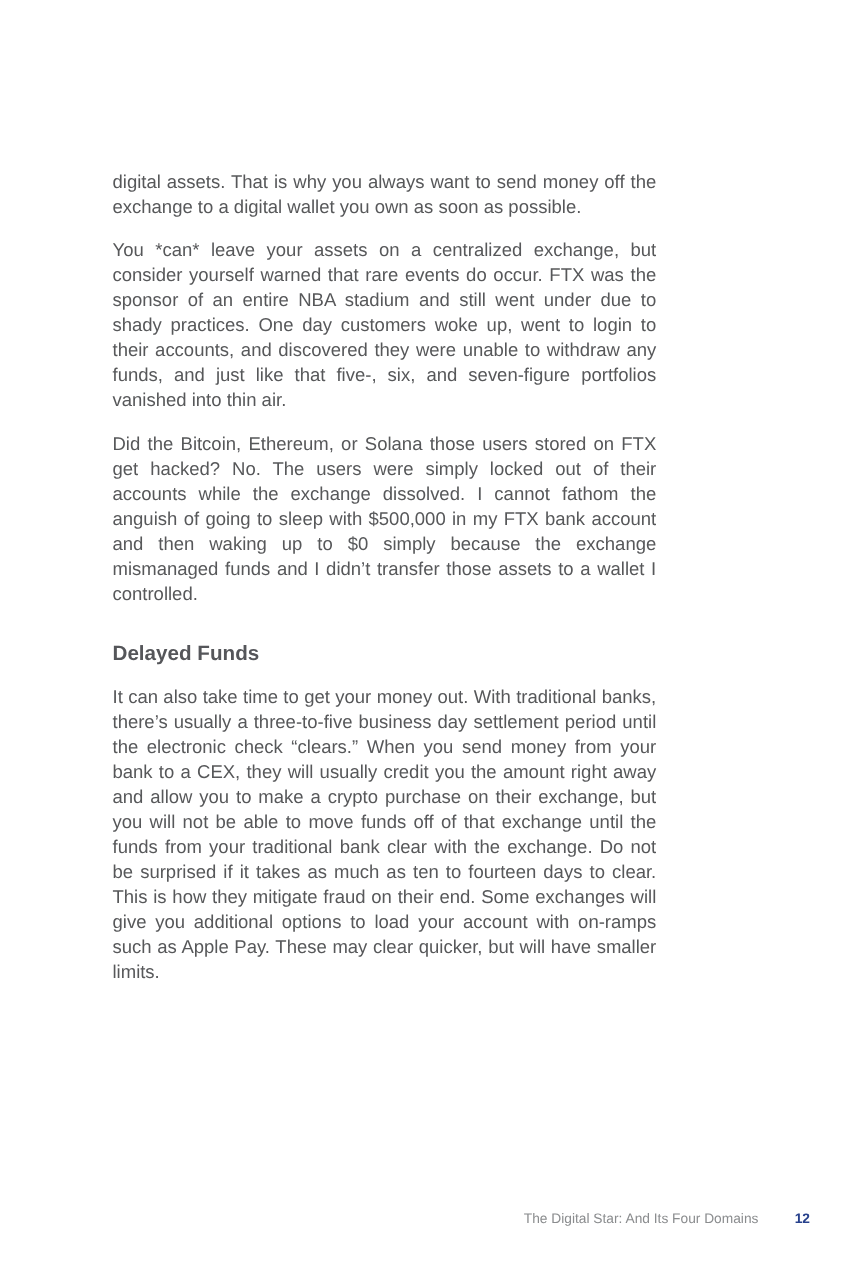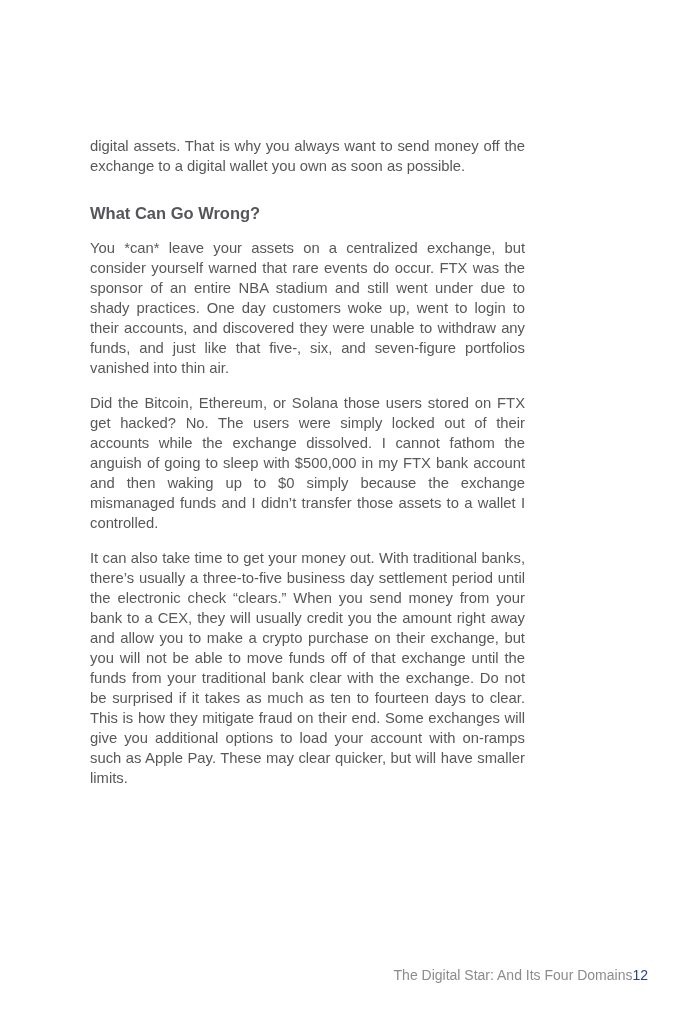--- a/index.html
+++ b/index.html
@@ -35,48 +35,48 @@
     color: #55565a;
     margin: 27px 0 15px 0;
     text-align: left;
   }
   .footer {
     position: absolute;
     right: 35px;
     bottom: 42px;
     display: flex;
     align-items: baseline;
-    font-size: 14px;
+    font-size: 11px;
     line-height: 14px;
   }
   .footer-title {
     color: #8a8c8e;
     font-weight: normal;
   }
   .footer-page-number {
     color: #27418c;
-    font-weight: normal;
-    margin-left: 0;
+    font-weight: bold;
+    margin-left: 29px;
   }
 </style>
 </head>
 <body>
 
 <div class="page">
 
   <div class="content">
 
     <p class="body-text">digital assets. That is why you always want to send money off the exchange to a digital wallet you own as soon as possible.</p>
 
-    <h2 class="section-heading">What Can Go Wrong?</h2>
 
     <p class="body-text">You *can* leave your assets on a centralized exchange, but consider yourself warned that rare events do occur. FTX was the sponsor of an entire NBA stadium and still went under due to shady practices. One day customers woke up, went to login to their accounts, and discovered they were unable to withdraw any funds, and just like that five-, six, and seven-figure portfolios vanished into thin air.</p>
 
     <p class="body-text">Did the Bitcoin, Ethereum, or Solana those users stored on FTX get hacked? No. The users were simply locked out of their accounts while the exchange dissolved. I cannot fathom the anguish of going to sleep with $500,000 in my FTX bank account and then waking up to $0 simply because the exchange mismanaged funds and I didn’t transfer those assets to a wallet I controlled.</p>
 
+    <h2 class="section-heading">Delayed Funds</h2>
 
     <p class="body-text">It can also take time to get your money out. With traditional banks, there’s usually a three-to-five business day settlement period until the electronic check “clears.” When you send money from your bank to a CEX, they will usually credit you the amount right away and allow you to make a crypto purchase on their exchange, but you will not be able to move funds off of that exchange until the funds from your traditional bank clear with the exchange. Do not be surprised if it takes as much as ten to fourteen days to clear. This is how they mitigate fraud on their end. Some exchanges will give you additional options to load your account with on-ramps such as Apple Pay. These may clear quicker, but will have smaller limits.</p>
 
   </div>
 
   <div class="footer">
     <span class="footer-title">The Digital Star: And Its Four Domains</span>
     <span class="footer-page-number">12</span>
   </div>
 

